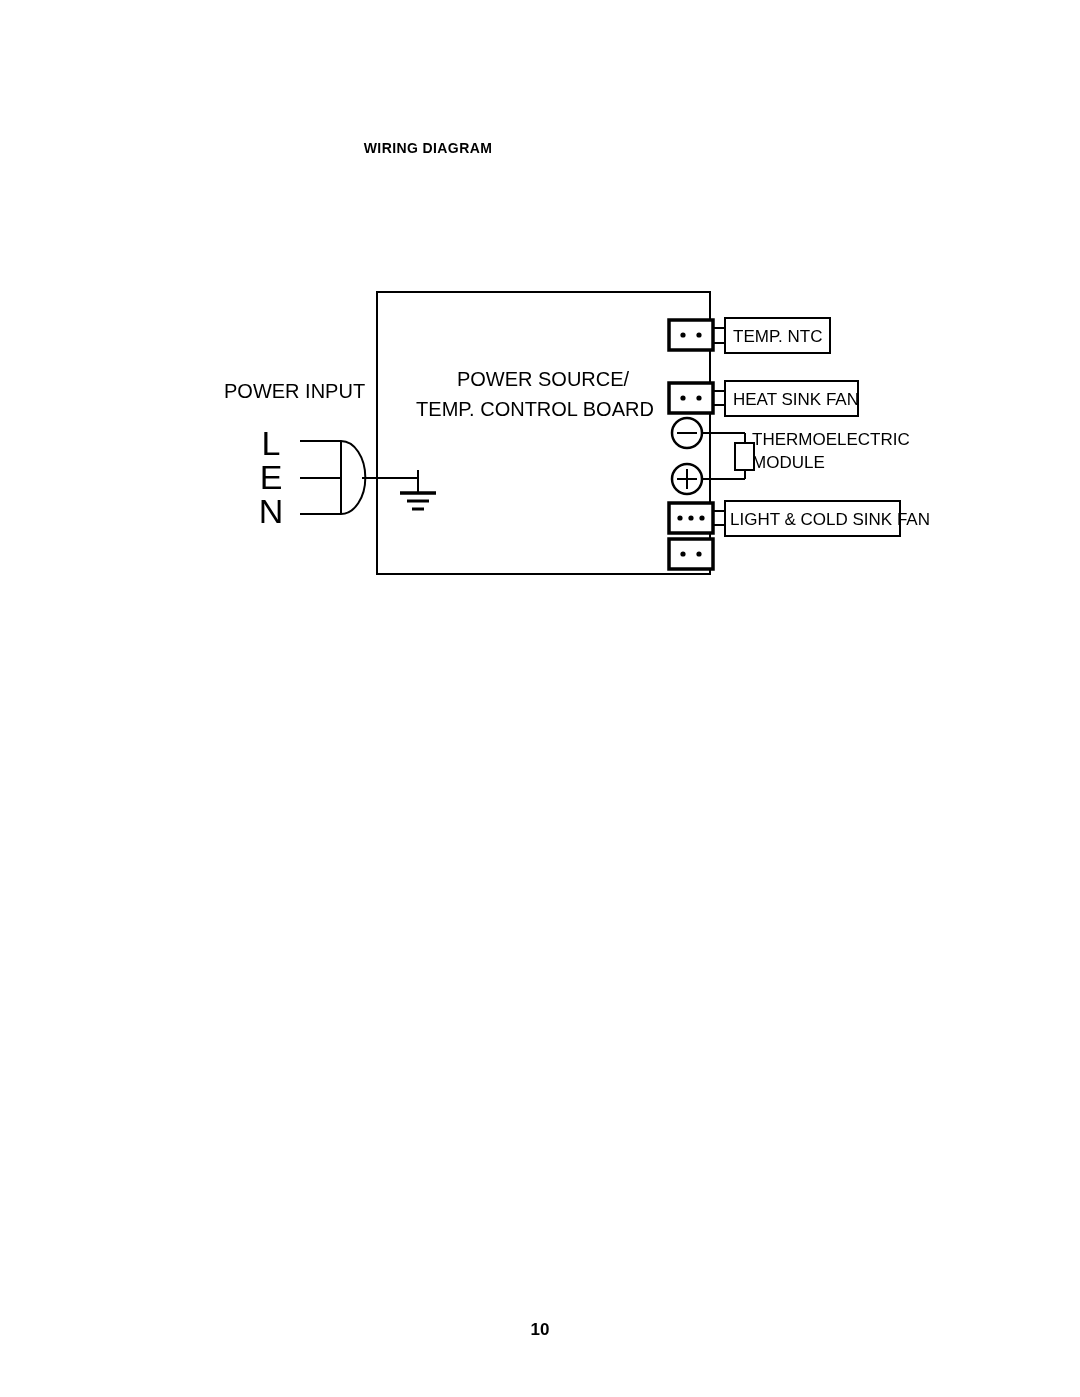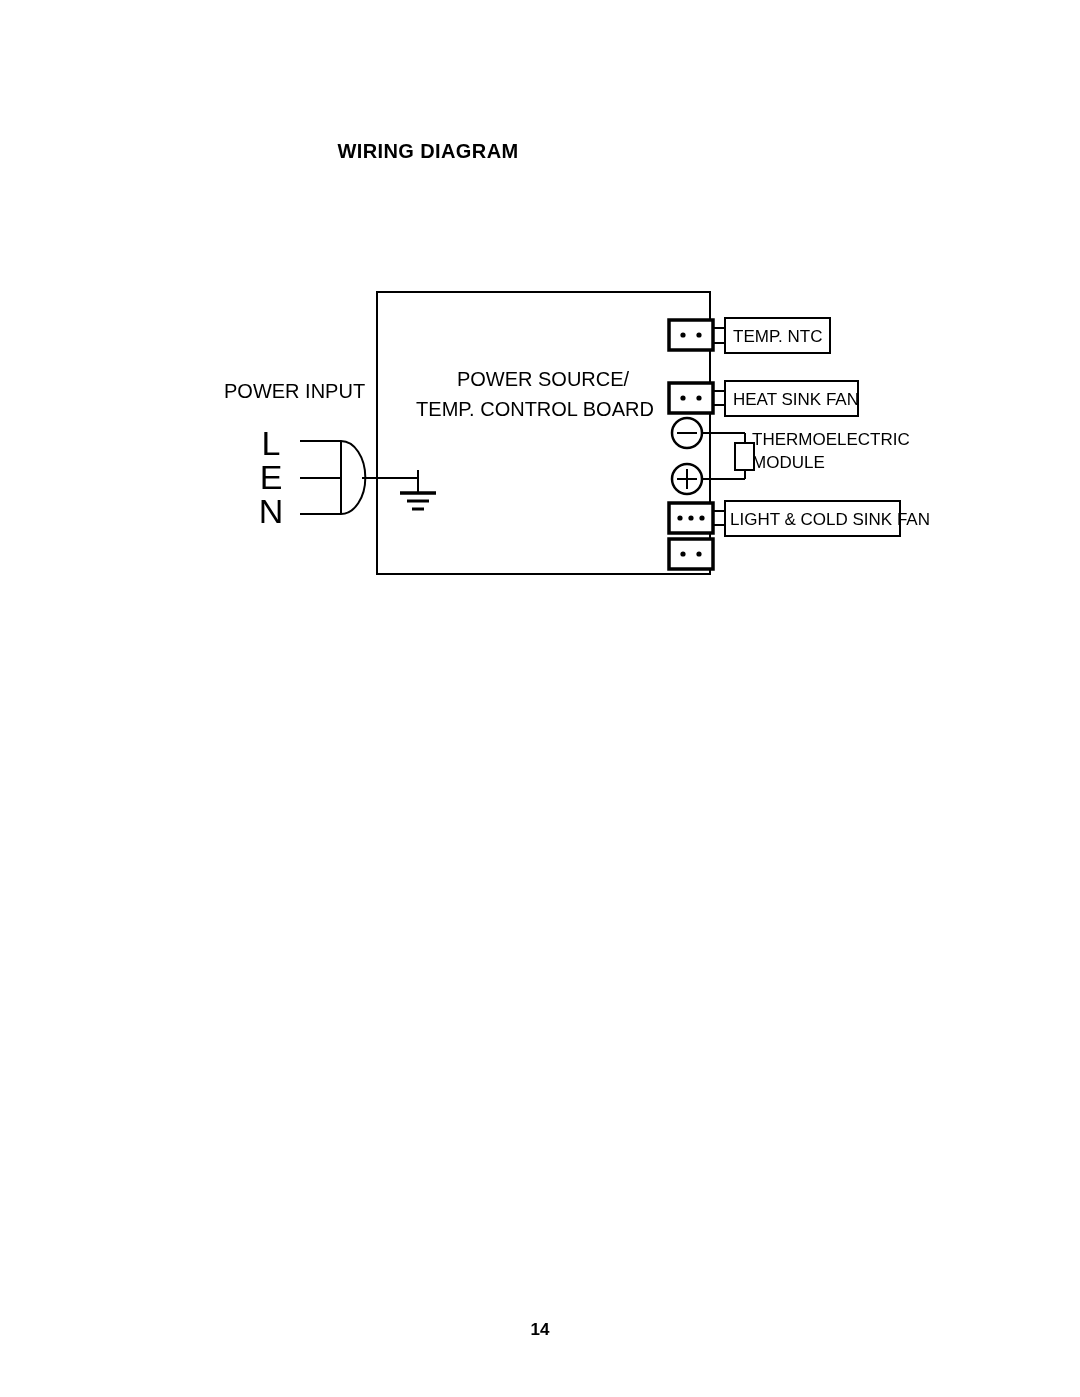--- a/index.html
+++ b/index.html
@@ -18,21 +18,21 @@
   #page {
     position: absolute;
     inset: 0;
   }
   .page-title {
     position: absolute;
     top: 140px;
     left: 0;
     width: 856px;
     text-align: center;
-    font-size: 20px;
+    font-size: 14px;
     font-weight: bold;
     letter-spacing: 0.4px;
   }
   .page-number {
     position: absolute;
     top: 1320px;
     left: 0;
     width: 1080px;
     text-align: center;
     font-size: 17px;
@@ -173,15 +173,15 @@
     <text x="730" y="525" class="lbl-sm">LIGHT &amp; COLD SINK FAN</text>
 
     <g>
       <rect x="669" y="539" width="44" height="30" class="conn-body"></rect>
       <circle cx="683" cy="554" r="2.6" class="pin"></circle>
       <circle cx="699" cy="554" r="2.6" class="pin"></circle>
     </g>
 
   </svg>
 
-  <div class="page-number">14</div>
+  <div class="page-number">10</div>
 
 </div>
 
 </body></html>

